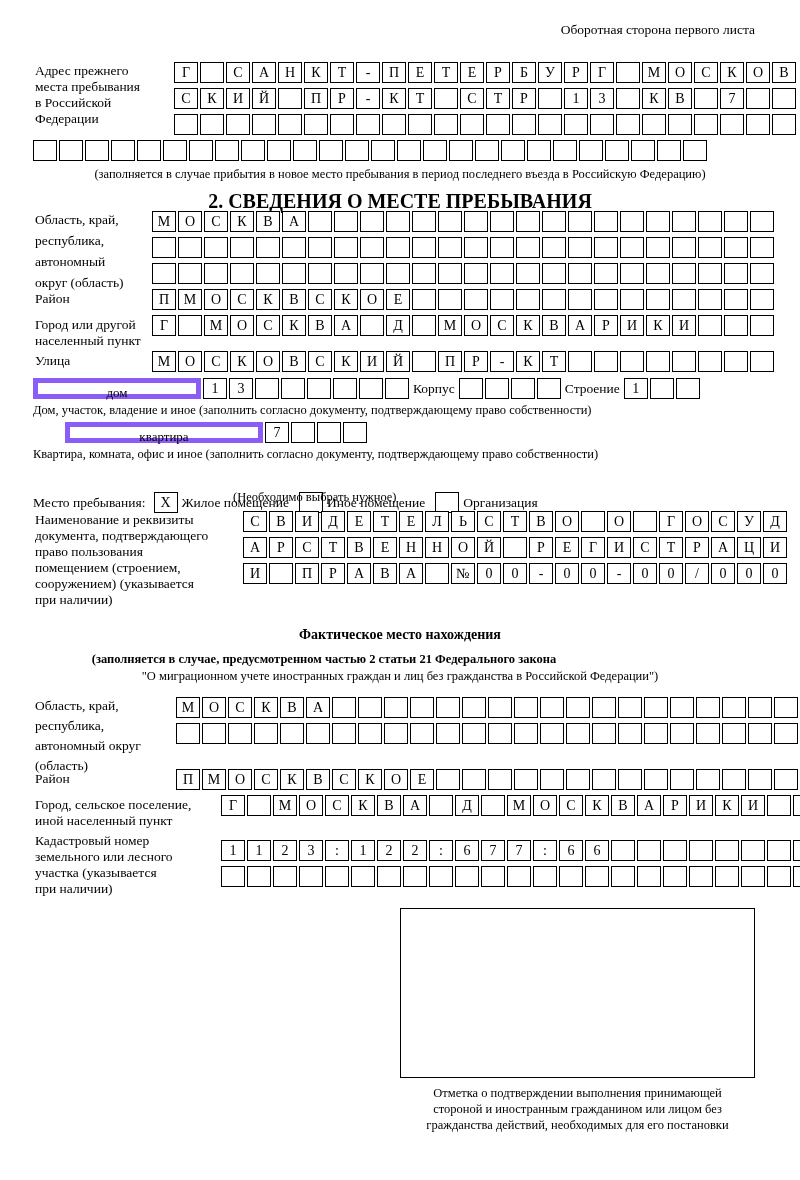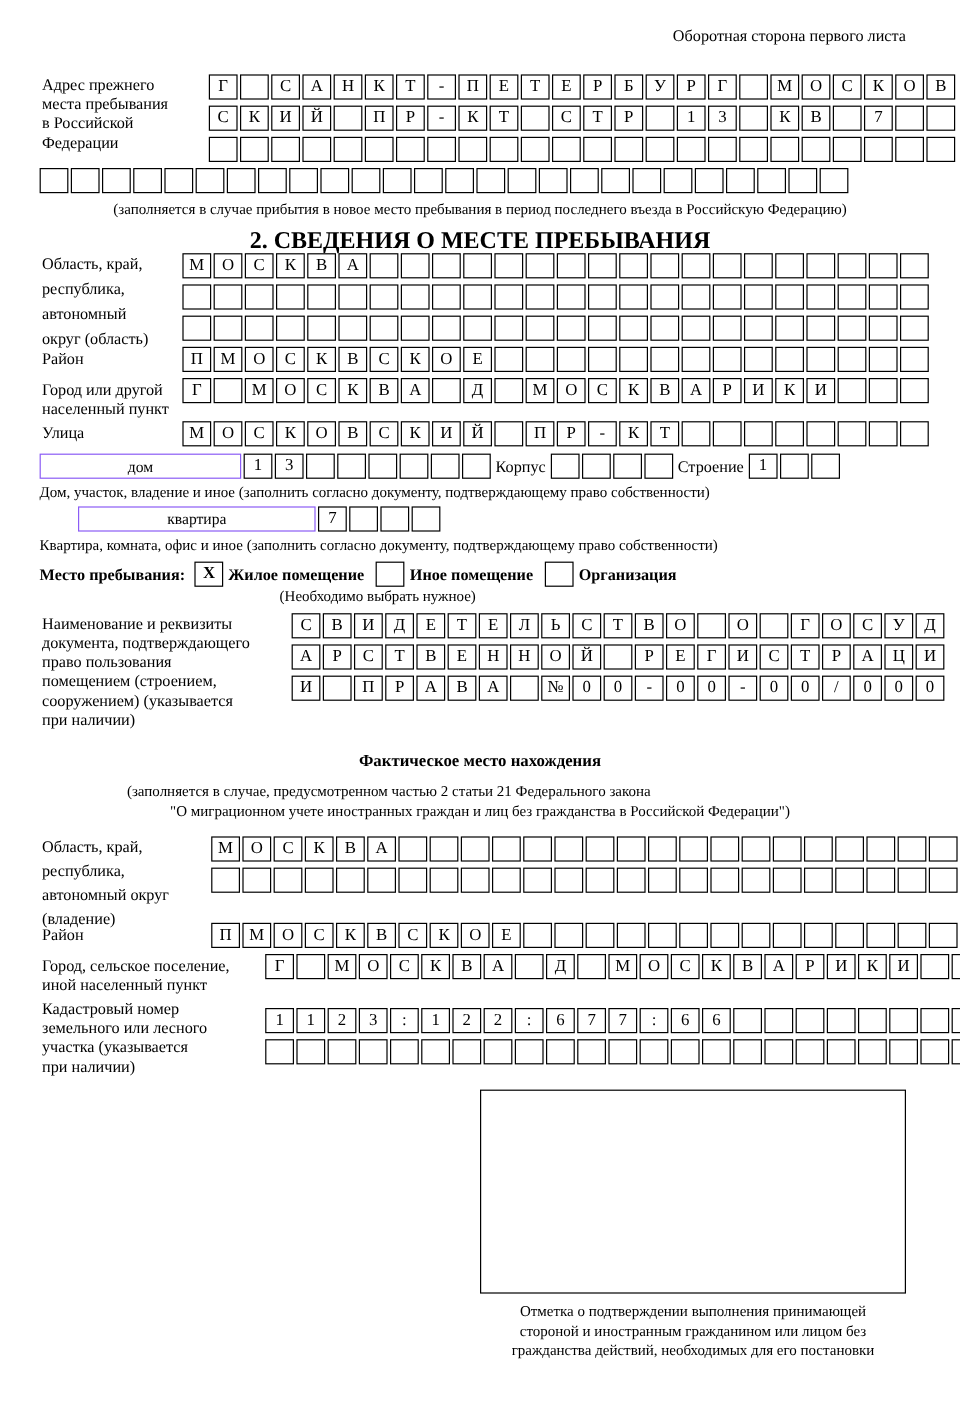--- a/index.html
+++ b/index.html
@@ -47,21 +47,21 @@
     border: 1px solid #000;
     margin-right: 2px;
     box-sizing: border-box;
     font-size: 14px;
     line-height: 19px;
     text-align: center;
     font-family: "Liberation Serif", serif;
     background: #fff;
   }
   .wide-label-box {
-    border: 1px solid #8b5cf6;
+    border: 5px solid #8b5cf6;
     box-sizing: border-box;
     height: 21px;
     font-size: 13px;
     line-height: 19px;
     text-align: center;
     margin-right: 2px;
   }
   .inline-text {
     font-size: 13.5px;
     line-height: 21px;
@@ -423,21 +423,21 @@
           <div class="cell">7</div>
           <div class="cell"></div>
           <div class="cell"></div>
           <div class="cell"></div>
         </div>
     </div>
   </div>
 
   <div class="abs lbl-sm" style="left:33px; top:447px;">Квартира, комната, офис и иное (заполнить согласно документу, подтверждающему право собственности)</div>
 
-  <div class="abs" style="left:33px; top:468px;font-weight:bold;">
+  <div class="abs" style="left:33px; top:492px;">
     <div class="flexline">
       <div class="inline-text" style="margin-left:0;">Место пребывания:</div>
       <div class="cell" style="margin-left:4px;">X</div>
       <div class="inline-text">Жилое помещение</div>
       <div class="cell" style="margin-left:6px;"></div>
       <div class="inline-text">Иное помещение</div>
       <div class="cell" style="margin-left:6px;"></div>
       <div class="inline-text">Организация</div>
     </div>
   </div>
@@ -515,28 +515,28 @@
       <div class="cell">-</div>
       <div class="cell">0</div>
       <div class="cell">0</div>
       <div class="cell">/</div>
       <div class="cell">0</div>
       <div class="cell">0</div>
       <div class="cell">0</div>
     </div>
 
   <div class="abs center bold" style="left:0; top:627px; width:800px; font-size:14px;">Фактическое место нахождения</div>
-  <div class="abs center note" style="left:0; top:652px; width:648px;">(заполняется в случае, предусмотренном частью 2 статьи 21 Федерального закона</div>
+  <div class="abs center note" style="left:0; top:652px; width:648px;font-weight:bold;">(заполняется в случае, предусмотренном частью 2 статьи 21 Федерального закона</div>
   <div class="abs center note" style="left:0; top:669px; width:800px;">"О миграционном учете иностранных граждан и лиц без гражданства в Российской Федерации")</div>
 
   <div class="abs lbl" style="left:35px; top:698px; width:150px;">
     <div>Область, край,</div>
     <div style="margin-top:4px;">республика,</div>
     <div style="margin-top:4px;">автономный округ</div>
-    <div style="margin-top:4px;">(владение)</div>
+    <div style="margin-top:4px;">(область)</div>
   </div>
   <div class="abs boxrow" id="s3-region-0" style="left:176px; top:697px;">
       <div class="cell">М</div>
       <div class="cell">О</div>
       <div class="cell">С</div>
       <div class="cell">К</div>
       <div class="cell">В</div>
       <div class="cell">А</div>
       <div class="cell"></div>
       <div class="cell"></div>

